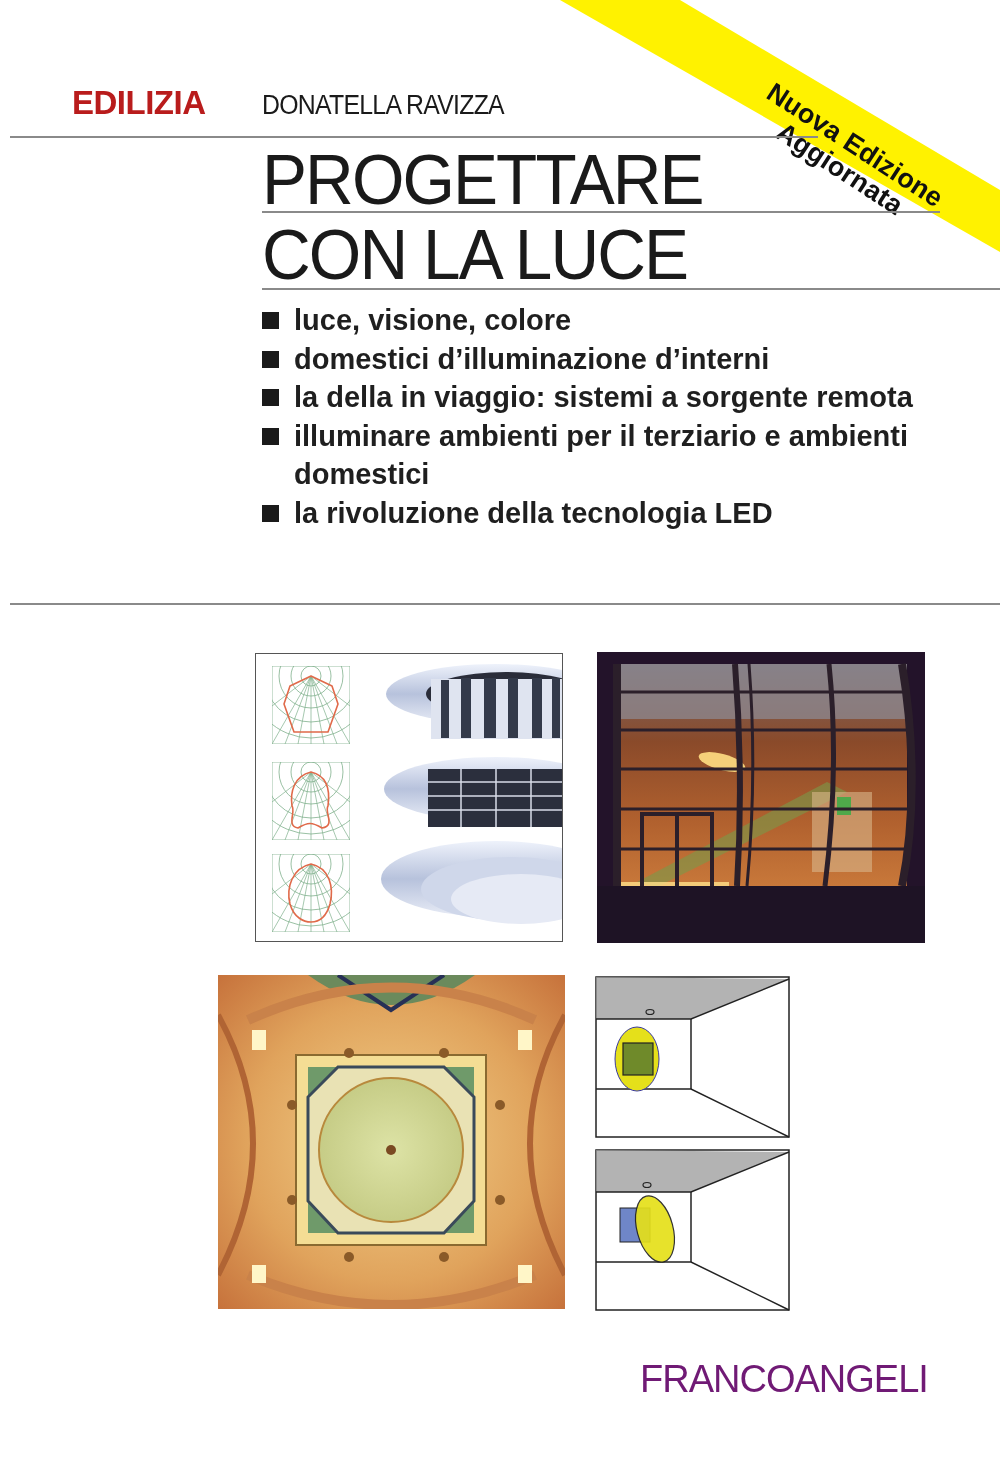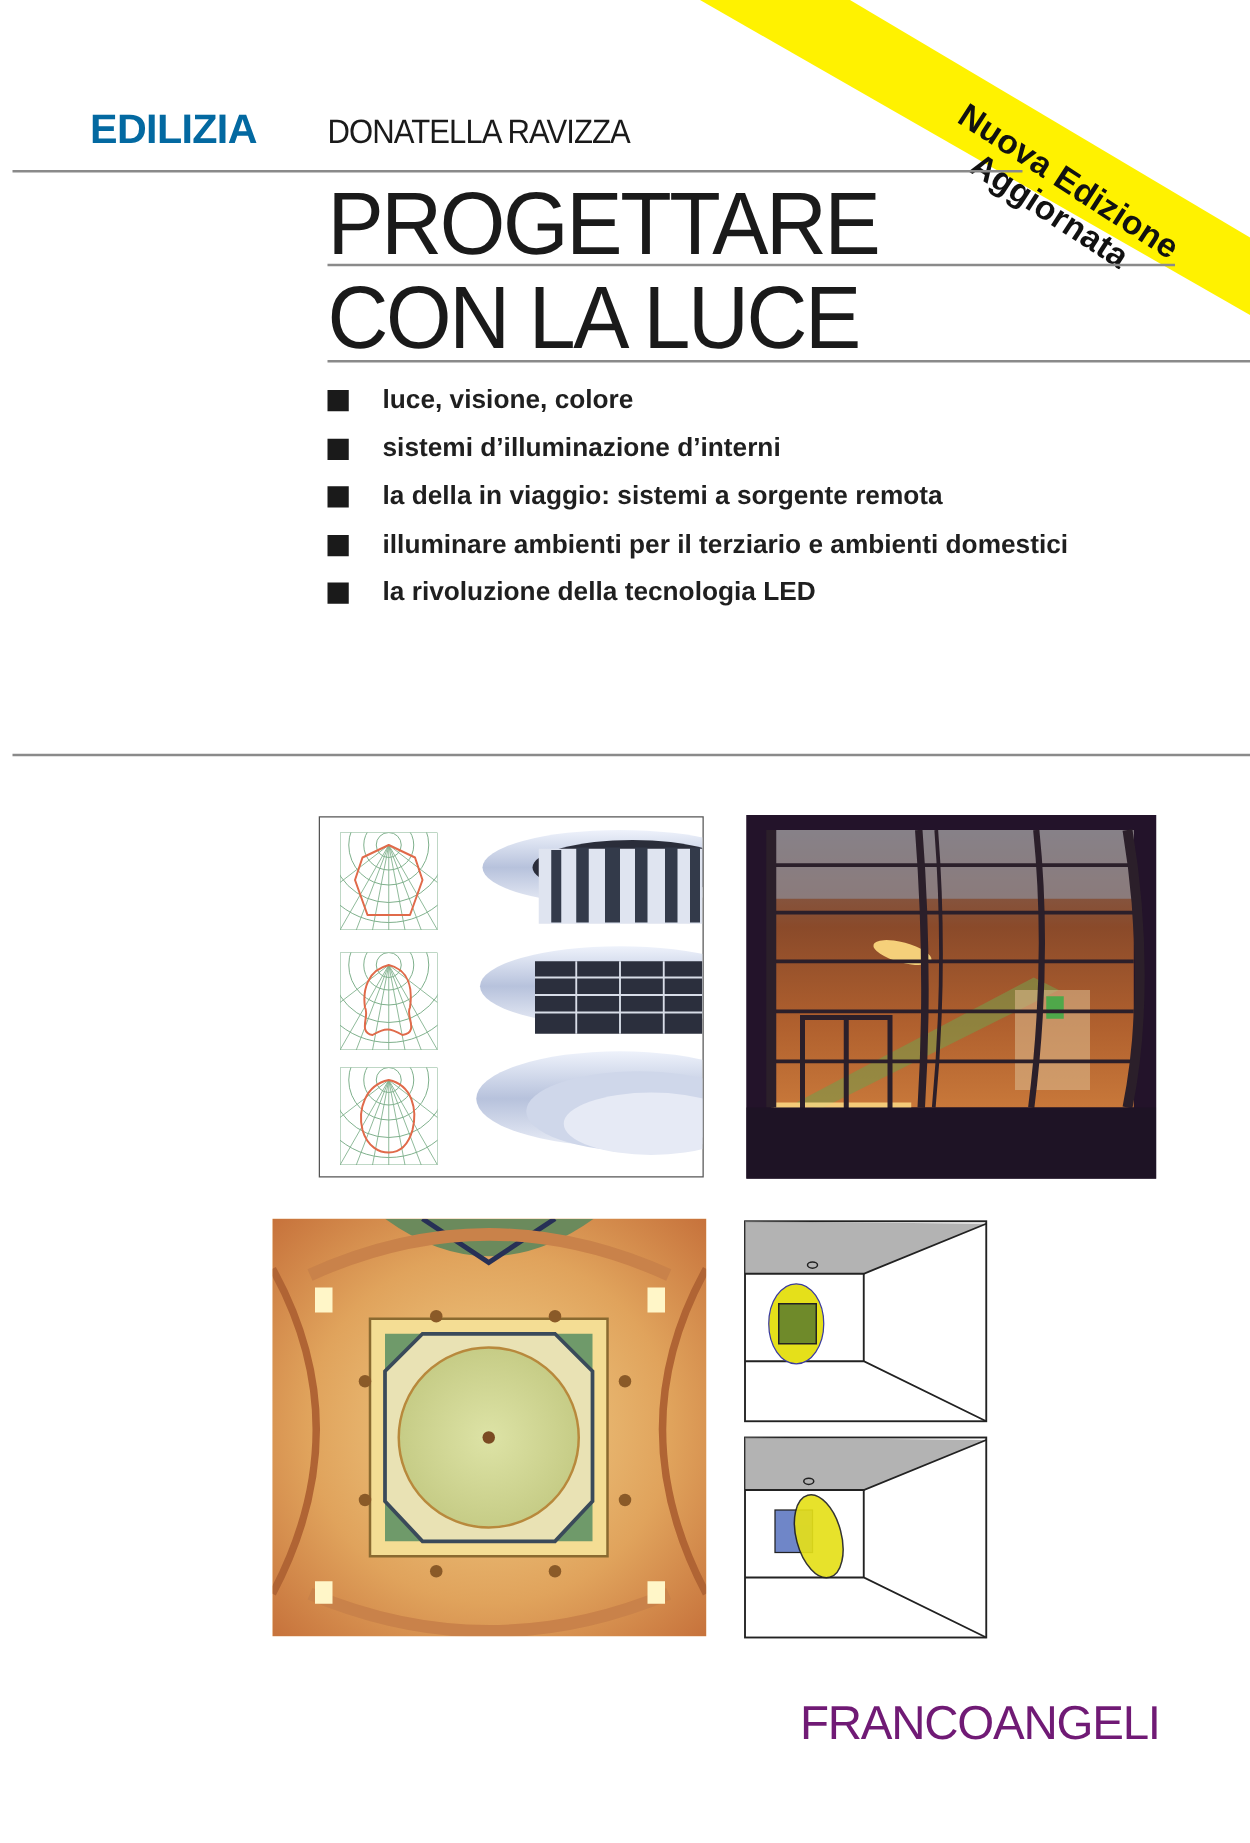--- a/index.html
+++ b/index.html
@@ -3,29 +3,29 @@
 <meta charset="utf-8">
 <style>
   html, body { margin:0; padding:0; }
   body { width:1000px; height:1474px; background:#ffffff; position:relative; overflow:hidden; font-family:"Liberation Sans", sans-serif; }
   .abs { position:absolute; }
 
   
   .banner { position:absolute; left:0; top:0; width:1000px; height:260px; pointer-events:none; }
   .banner-text { position:absolute; left:762px; top:68px; width:240px; transform:rotate(33deg); transform-origin:0 0; font-weight:bold; font-size:27px; line-height:28px; color:#111; text-align:center; letter-spacing:0.2px; }
 
-  .series { left:72px; top:84px; font-weight:bold; font-size:33px; color:#0369a1; letter-spacing:-0.5px; }
+  .series { left:72px; top:84px; font-weight:bold; font-size:33px; color:#b91c1c; letter-spacing:-0.5px; }
   .author { left:262px; top:90px; font-size:27px; color:#1a1a1a; letter-spacing:-0.8px; transform:scaleX(0.92); transform-origin:0 0; }
 
   .rule { position:absolute; height:2px; background:#8a8a8a; }
 
   .title { position:absolute; left:262px; font-size:71px; line-height:71px; color:#1a1a1a; letter-spacing:-2px; transform:scaleX(0.95); transform-origin:0 0; }
 
   .bullets { position:absolute; left:262px; top:301px; width:700px; margin:0; padding:0; list-style:none; }
-  .bullets li { position:relative; padding-left:44px; font-weight:bold; font-size:21px; line-height:38.5px; color:#1f1f1f; transform-origin:0 0; }
+  .bullets li { position:relative; padding-left:32px; font-weight:bold; font-size:29px; line-height:38.5px; color:#1f1f1f; transform-origin:0 0; }
   .bullets li .sq { position:absolute; left:0; top:11px; width:17px; height:17px; background:#1a1a1a; }
 
   .img-box { position:absolute; overflow:hidden; }
   .publisher { position:absolute; left:640px; top:1358px; font-size:38px; color:#701a75; letter-spacing:-1px; }
 </style>
 </head>
 <body>
 
 <svg class="banner" viewBox="0 0 1000 260" width="1000" height="260">
   <polygon points="560,0 680,0 1000,190 1000,252" fill="#fff200"></polygon>
@@ -40,21 +40,21 @@
 
 <div class="rule" style="left:10px; top:136px; width:808px;"></div>
 
 <div class="title" style="top:144px;">PROGETTARE</div>
 <div class="rule" style="left:262px; top:211px; width:678px;"></div>
 <div class="title" style="top:219px;">CON LA LUCE</div>
 <div class="rule" style="left:262px; top:288px; width:738px;"></div>
 
 <ul class="bullets">
   <li><span class="sq"></span><span>luce, visione, colore</span></li>
-  <li><span class="sq"></span><span>sistemi d’illuminazione d’interni</span></li>
+  <li><span class="sq"></span><span>domestici d’illuminazione d’interni</span></li>
   <li style="width:640px;"><span class="sq"></span><span>la della in viaggio: sistemi a sorgente remota</span></li>
   <li style="width:620px;"><span class="sq"></span><span>illuminare ambienti per il terziario e ambienti domestici</span></li>
   <li><span class="sq"></span><span>la rivoluzione della tecnologia LED</span></li>
 </ul>
 
 <div class="rule" style="left:10px; top:603px; width:990px;"></div>
 
 <div class="img-box" style="left:255px; top:653px; width:308px; height:289px; border:1.5px solid #555; background:#fff; box-sizing:border-box;">
   <svg width="306" height="287" viewBox="0 0 306 287">
     <defs>

